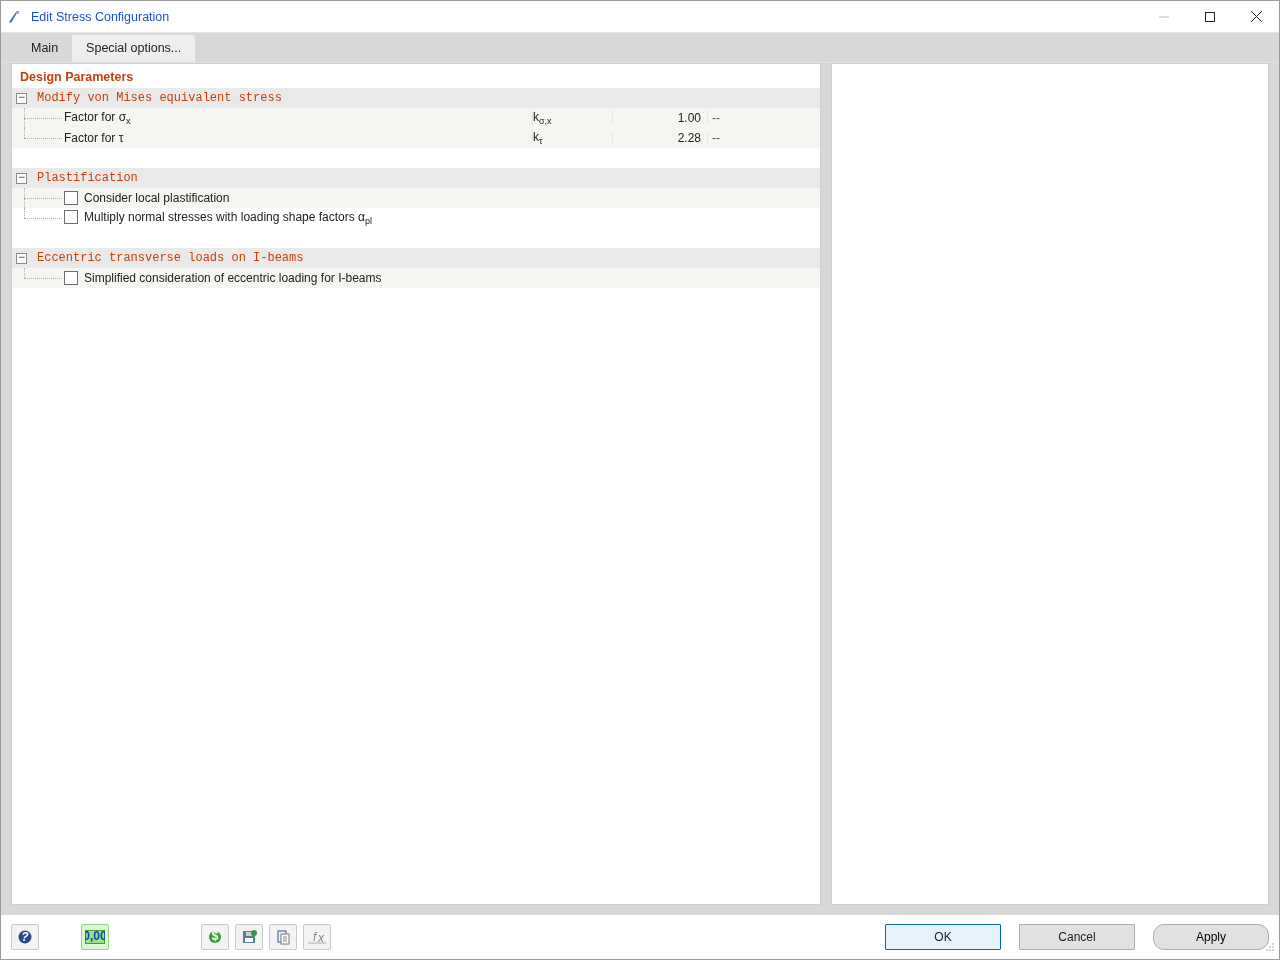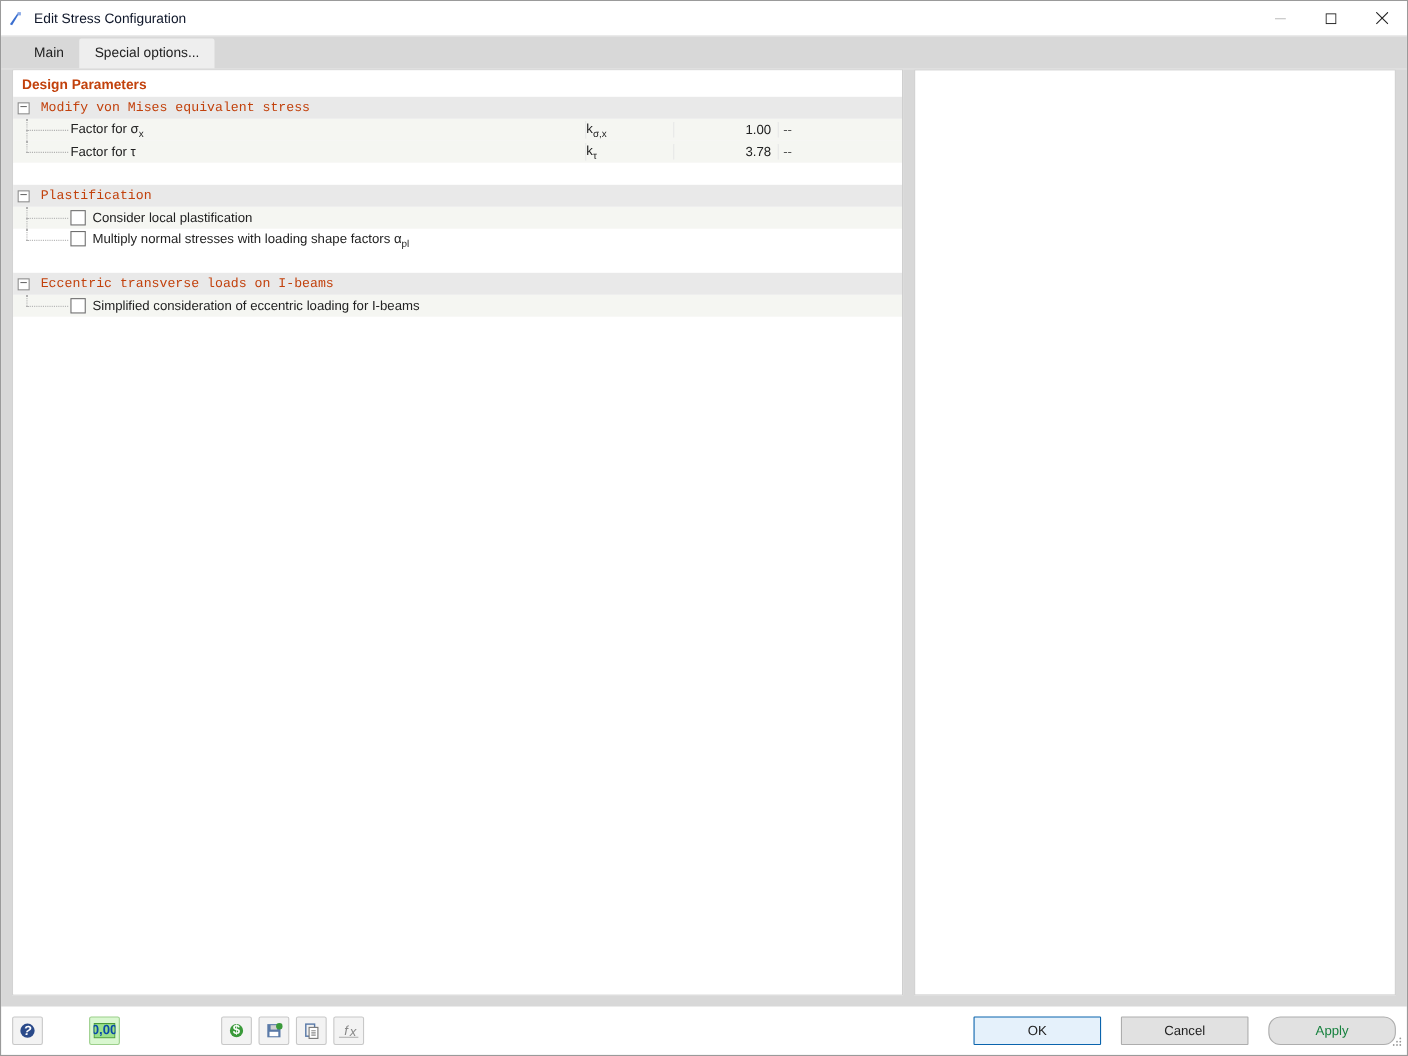--- a/index.html
+++ b/index.html
@@ -1,20 +1,20 @@
 <!DOCTYPE html>
 <html><head>
 <meta charset="utf-8">
 <style>
   * { box-sizing: border-box; font-family: "Segoe UI", Tahoma, sans-serif; font-size: 12px; }
   html, body { margin:0; padding:0; width:1280px; height:960px; background:#fff; color:#222; }
   .window { width:1280px; height:960px; border:1px solid #9a9a9a; display:flex; flex-direction:column; }
   .titlebar { height:32px; display:flex; align-items:center; padding-left:6px; background:#fff; border-bottom:1px solid #e5e5e5;}
   .titlebar .appicon { width:16px; height:16px; margin-right:8px; display:flex; align-items:center; justify-content:center;}
-  .titlebar .title { flex:0 0 auto; font-size:12.5px; color:#0f172a; }
+  .titlebar .title { flex:0 0 auto; font-size:12.5px; color:#1d4ed8; }
   .titlebar .spacer { flex:1 1 auto; }
   .winbtn { width:46px; height:32px; display:flex; align-items:center; justify-content:center; color:#222;}
   .winbtn svg{ pointer-events:none;}
   .winbtn.min{color:#bbb;}
   .tabbar { height:30px; background:#d8d8d8; display:flex; align-items:flex-end; padding-left:16px; gap:0; border-bottom:1px solid #e0e0e0;}
   .tab { padding:6px 14px 7px 14px; font-size:12.5px; cursor:default; color:#222; }
   .tab.inactive { background:transparent; }
   .tab.active { background:#eeeeee; border-top-left-radius:2px; border-top-right-radius:2px;}
   .body { flex:1; background:#d8d8d8; padding:0 10px 10px 10px; display:flex; gap:10px; }
   .panel { background:#fff; border:1px solid #cfcfcf; }
@@ -38,21 +38,21 @@
   .cell-sep { border-left:1px solid #e6e6e6; }
   .cb { width:14px; height:14px; border:1px solid #6e6e6e; background:#fff; display:inline-block;}
   .sub{font-size:9px; vertical-align:sub;}
   .footer { height:44px; background:transparent; display:flex; align-items:center; padding:0 10px; gap:6px;}
   .footer .iconbtn { width:28px; height:26px; border:1px solid #c8c8c8; background:#f3f3f3; display:flex; align-items:center; justify-content:center; border-radius:2px; }
   .footer .iconbtn.highlight{ background:#d9f7d0; border-color:#9bcf8a;margin-left:36px;}
   .footer .gap{ width:80px;}
   .footer .spacer{flex:1;}
   .btn { width:116px; height:26px; border:1px solid #adadad; background:#e1e1e1; display:flex; align-items:center; justify-content:center; border-radius:1px;}
   .btn.primary{ border:1px solid #0a64ad; background:#e5f1fb;}
-  .btn.disabled{ color:#15803d; background:#e1e1e1;border-radius:11px;}
+  .btn.disabled{ color:#000000; background:#e1e1e1;border-radius:11px;}
   .resizer{ position:absolute; right:4px; bottom:4px; color:#b0b0b0;}
   .appicon svg{display:block;}
   .group-header .label{ color:#c2410c;font-family:Liberation Mono, monospace;}
   .data-row{border-bottom:0;}
 </style>
 </head>
 <body>
 
 <div class="window">
 
@@ -106,21 +106,21 @@
         <div class="cell-sym cell-sep"><span>k</span><span class="sub">σ,x</span></div>
         <div class="cell-val cell-sep">1.00</div>
         <div class="cell-unit cell-sep">--</div>
       </div>
       <div class="tree-row data-row last" style="background:#f5f6f2;">
         <div class="treelines"></div>
         <div class="cell-label">
             <span><span>Factor for τ</span></span>
           </div>
         <div class="cell-sym cell-sep"><span>k</span><span class="sub">τ</span></div>
-        <div class="cell-val cell-sep">3.78</div>
+        <div class="cell-val cell-sep">2.28</div>
         <div class="cell-unit cell-sep">--</div>
       </div>
       <div style="height:20px; background:#fff;"></div>
 
       <div class="group-header tree-row">
         <div class="expander">
             <span>−</span>
           </div>
         <span class="label">Plastification</span>
       </div>

